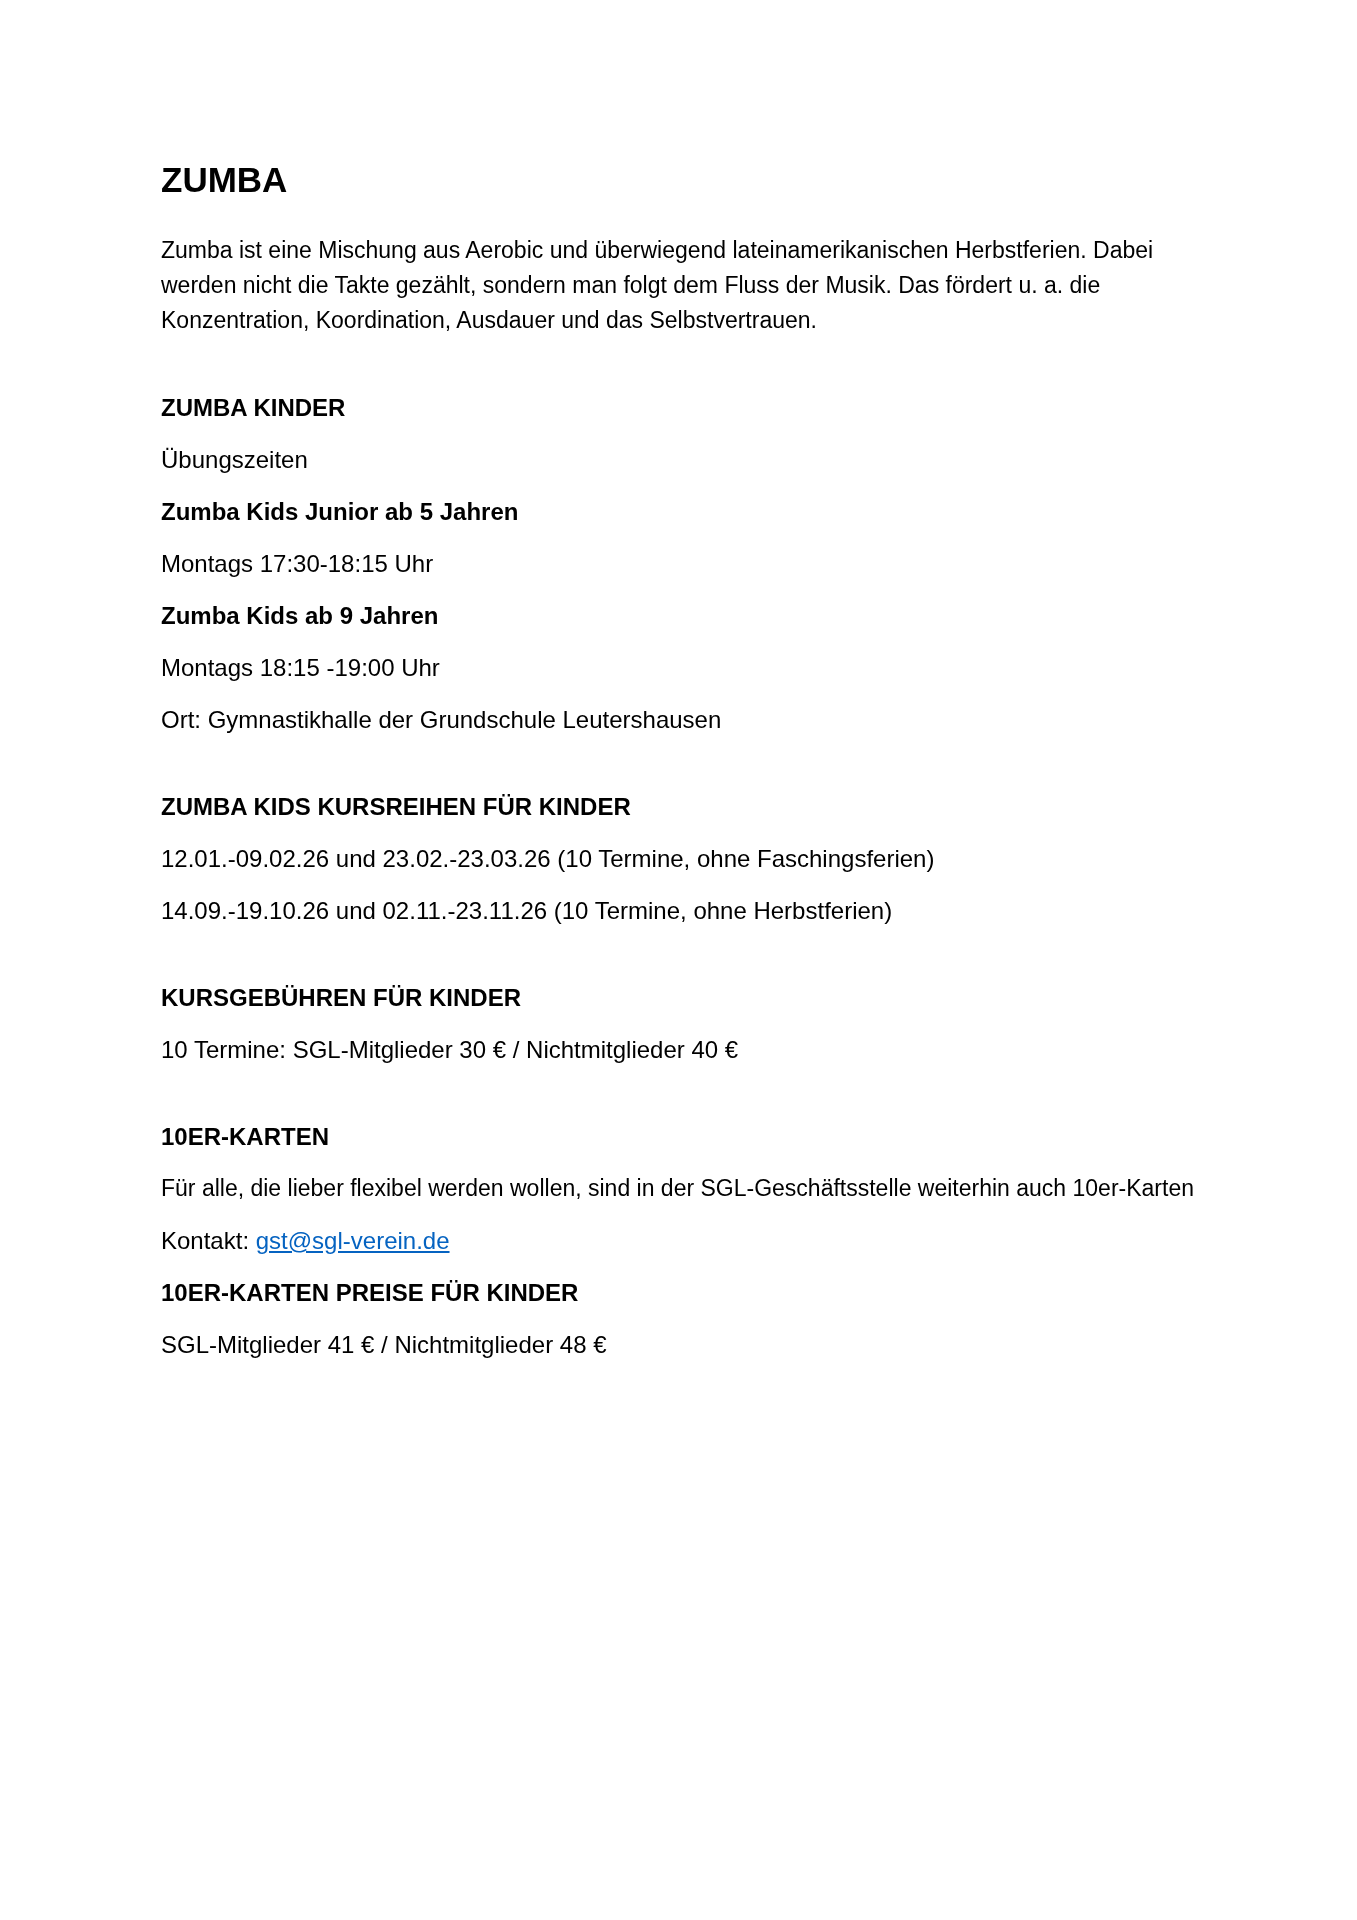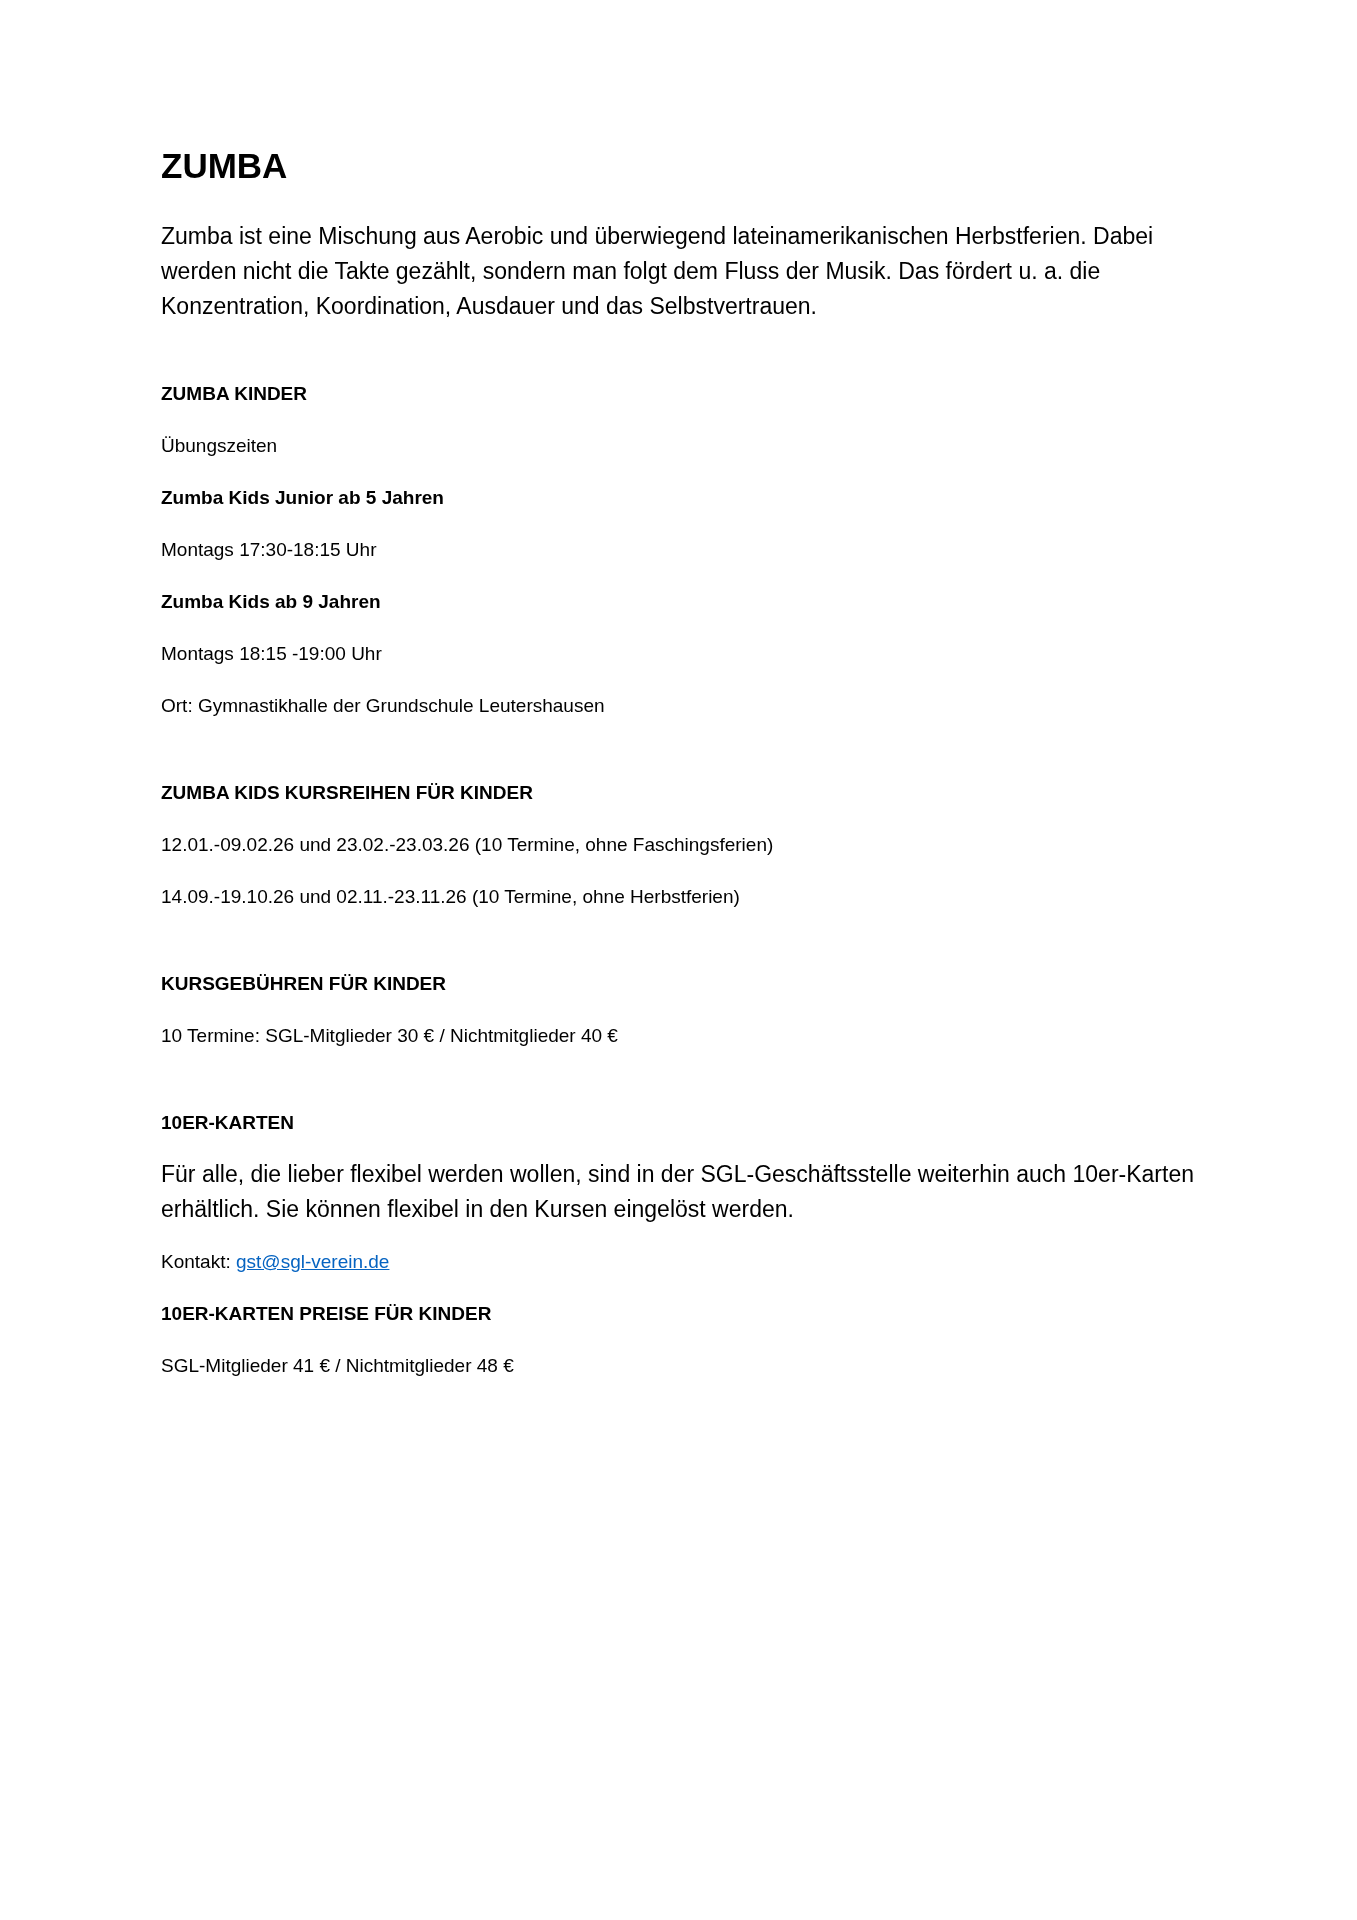--- a/index.html
+++ b/index.html
@@ -17,39 +17,39 @@
     height: 1920px;
     background: var(--bg);
     color: var(--text);
     font-family: "Liberation Sans", sans-serif;
     position: relative;
     overflow: hidden;
   }
   .doc {
     position: absolute;
     left: 161px;
-    top: 146px;
+    top: 160px;
     width: 1045px;
   }
   .doc-title {
     font-size: 35px;
     font-weight: 700;
     line-height: 40px;
     margin: 0 0 33px 0;
     white-space: nowrap;
   }
   .pline {
     font-size: 23px;
     font-weight: 400;
     line-height: 35px;
     white-space: nowrap;
   }
   .paragraph { margin: 0 0 17px 0; }
   .bline {
-    font-size: 19px;
+    font-size: 24px;
     line-height: 35px;
     margin: 0 0 17px 0;
     white-space: nowrap;
   }
   .bold { font-weight: 700; }
   .section-gap { margin-top: 52px; }
   a.email {
     color: var(--link);
     text-decoration: underline;
     cursor: pointer;
@@ -79,20 +79,19 @@
   <div class="bline bold section-gap">ZUMBA KIDS KURSREIHEN FÜR KINDER</div>
   <div class="bline">12.01.-09.02.26 und 23.02.-23.03.26 (10 Termine, ohne Faschingsferien)</div>
   <div class="bline">14.09.-19.10.26 und 02.11.-23.11.26 (10 Termine, ohne Herbstferien)</div>
 
   <div class="bline bold section-gap">KURSGEBÜHREN FÜR KINDER</div>
   <div class="bline">10 Termine: SGL-Mitglieder 30 € / Nichtmitglieder 40 €</div>
 
   <div class="bline bold section-gap">10ER-KARTEN</div>
   <div class="paragraph">
     <div class="pline">Für alle, die lieber flexibel werden wollen, sind in der SGL-Geschäftsstelle weiterhin auch 10er-Karten</div>
-    <div class="pline">erhältlich. Sie können flexibel in den Kursen eingelöst werden.</div>
   </div>
   <div class="bline"><span>Kontakt: </span><a class="email" href="#">gst@sgl-verein.de</a></div>
 
   <div class="bline bold">10ER-KARTEN PREISE FÜR KINDER</div>
   <div class="bline">SGL-Mitglieder 41 € / Nichtmitglieder 48 €</div>
 
 </div>
 
 </body></html>

